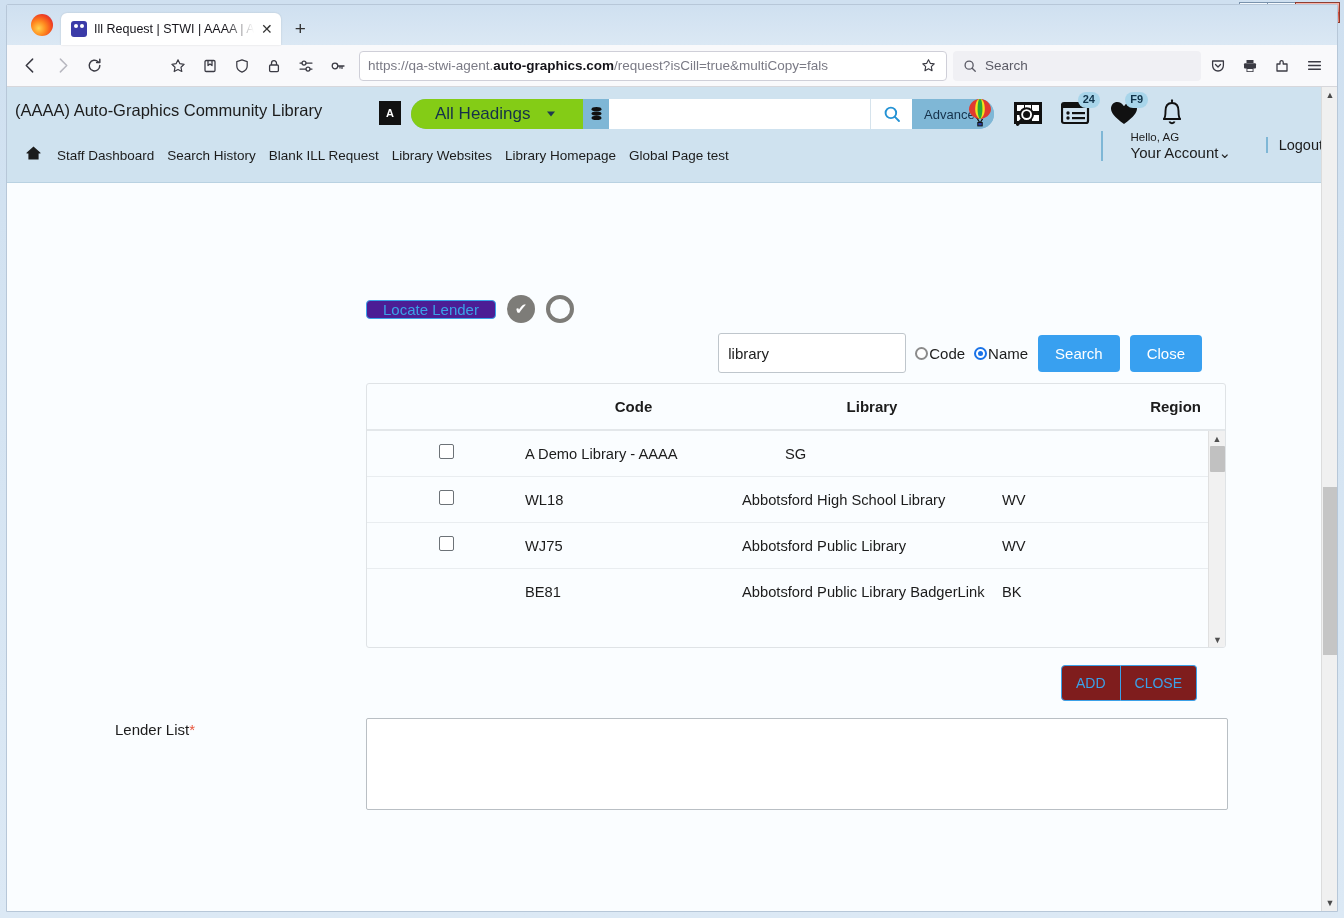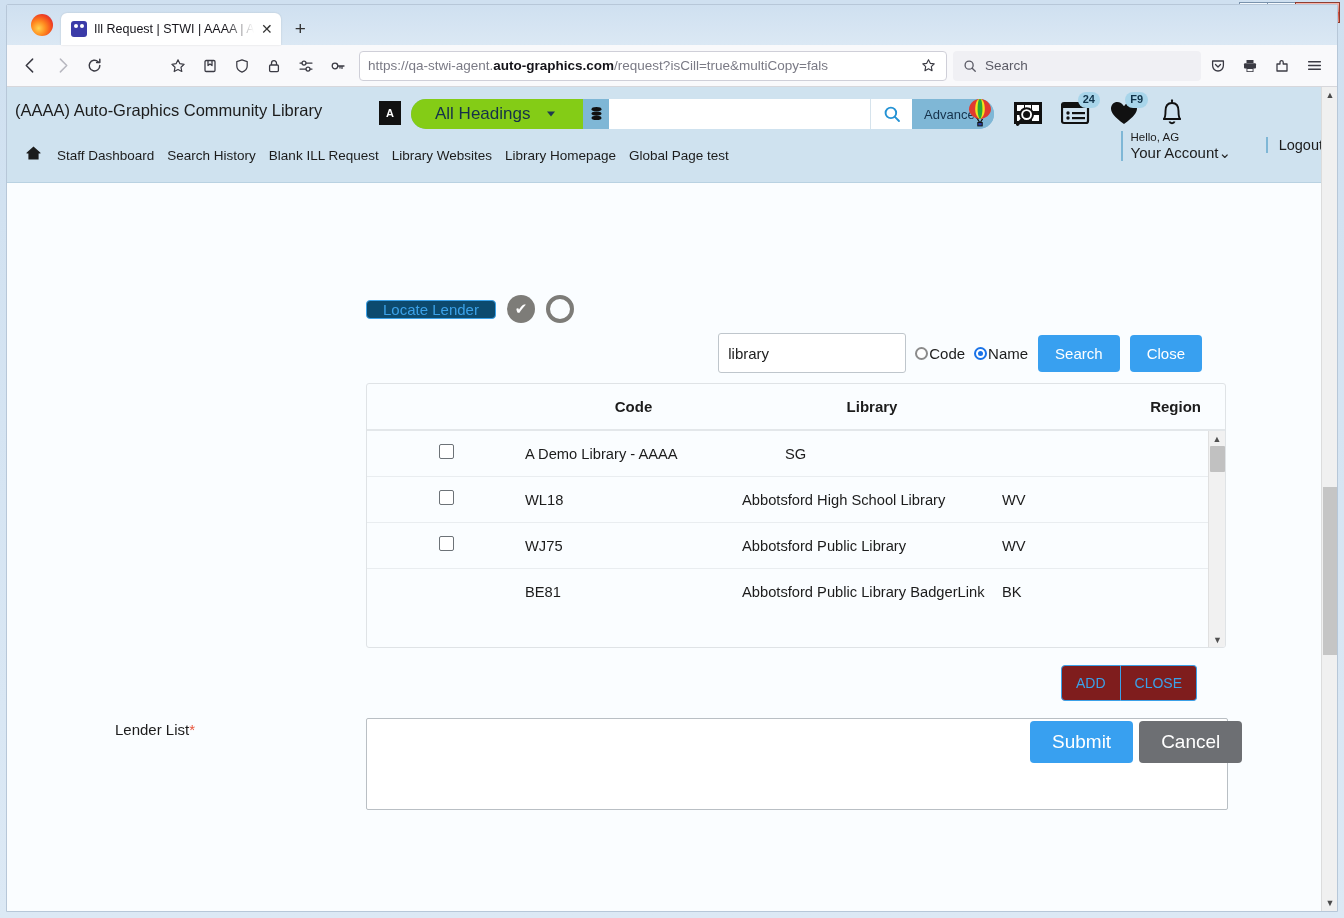--- a/index.html
+++ b/index.html
@@ -198,21 +198,21 @@
              display:flex; align-items:center; justify-content:center; }
   .badge {
     position: absolute; top: -3px; right: -7px;
     background: #a8d5ea; color: #10334a;
     border-radius: 10px; font-size: 11px;
     padding: 1px 5px; font-weight: 600; line-height: 1.25;
   }
   #account-block {
     position: absolute; right: 106px; top: 44px;
     border-left: 2px solid #7fb7d6;
-    padding-left: 8px; line-height: 1.15;
+    padding-left: 28px; line-height: 1.15;
   }
   #account-hello { font-size: 11.5px; color: #1c1c1c; }
   #account-name { font-size: 15px; color: #1c1c1c; }
   #logout-block {
     position: absolute; right: 14px; top: 50px;
     border-left: 2px solid #7fb7d6; padding-left: 11px;
     font-size: 14.5px; color: #1c1c1c;
   }
   #navlinks {
     position: absolute; left: 18px; top: 58px;
@@ -220,21 +220,21 @@
     font-size: 13.5px; color: #1c1c1c;
   }
   #navlinks .nl { white-space: nowrap; }
   #home-icon { font-size: 16px; color: #1c1c1c; margin-right: 2px; }
 
   
   #content { position: relative; height: 740px; background: #fafdff; }
 
   #locate-row { position: absolute; left: 359px; top: 112px; display: flex; align-items: center; gap: 11px; }
   #locate-lender-btn {
-    border: 1px solid #3ba1e8; color: #3ba1e8; background: #0c4a6e;
+    border: 1px solid #3ba1e8; color: #3ba1e8; background: #4c1d95;
     border-radius: 4px; padding: 0 16px; font-size: 15px;
   }
   .status-circle { width: 28px; height: 28px; border-radius: 50%; }
   .status-circle.filled {
     background: #7d7c78; color: #fff; font-size: 15px;
     display:flex; align-items:center; justify-content:center;
   }
   .status-circle.hollow { border: 4px solid #7d7c78; background: transparent; }
 
   #lookup-row {
@@ -666,24 +666,20 @@
 
         <div id="lender-row">
           <div id="lender-label">
             <span>Lender List</span><span class="req">*</span>
           </div>
           <div id="lender-textarea">
             <span></span>
           </div>
         </div>
 
-        <div id="submit-cancel">
-          <button id="submit-btn">Submit</button>
-          <button id="cancel-btn">Cancel</button>
-        </div>
       </div>
 
       <div id="page-scroll">
         <div class="pg-arrow" style="top:0">▲</div>
         <div id="page-thumb"></div>
         <div class="pg-arrow" style="bottom:0">▼</div>
       </div>
     </div>
   </div>
 </div>

